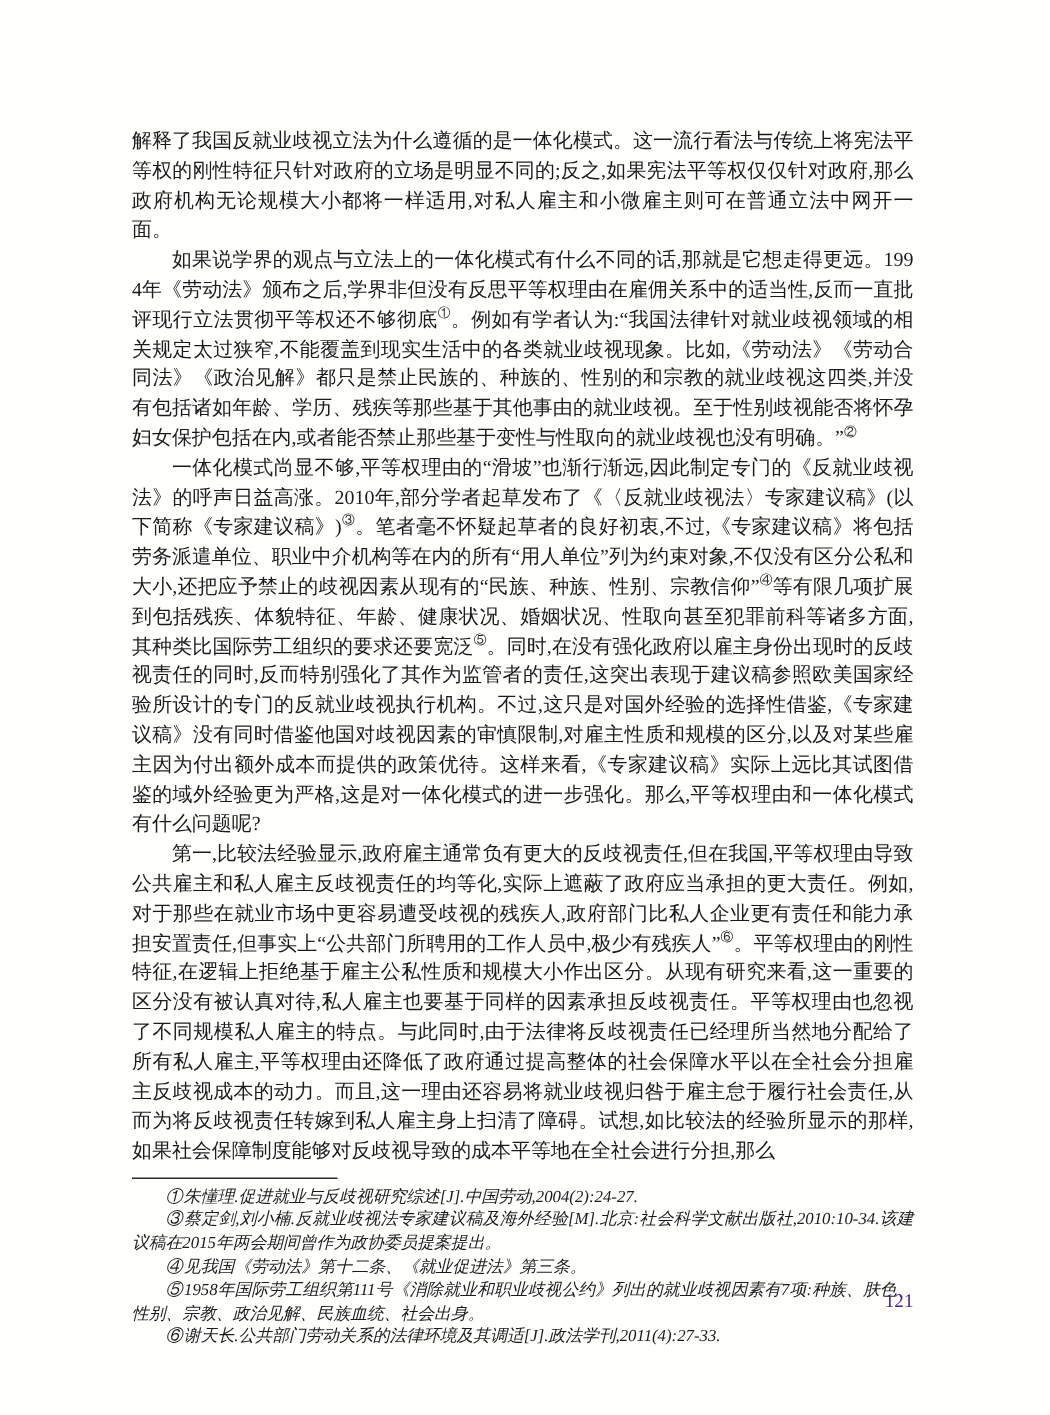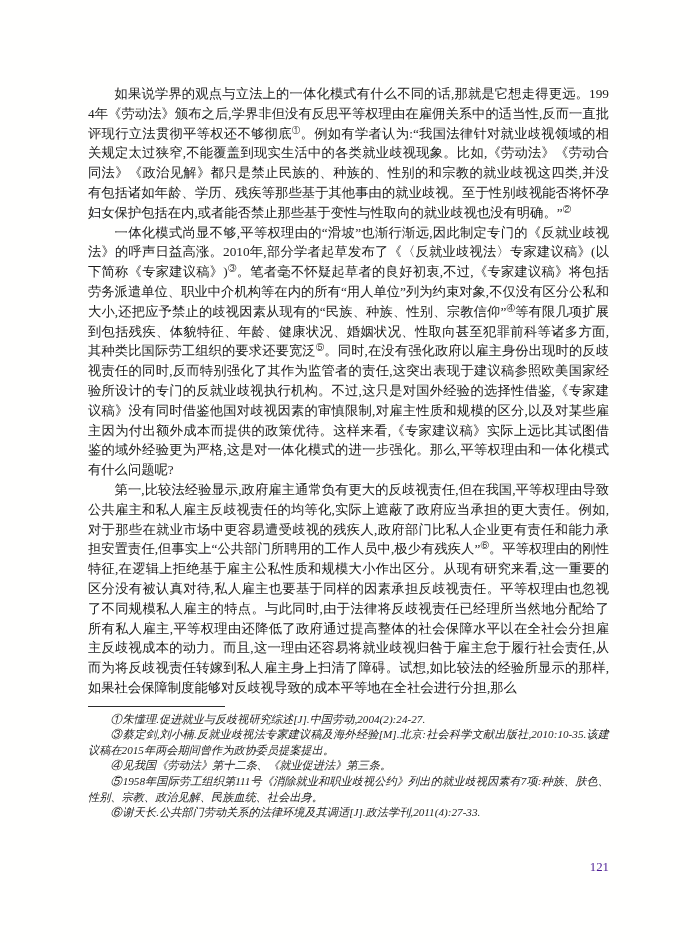--- a/index.html
+++ b/index.html
@@ -70,32 +70,33 @@
     font-size: 12.8px;
     color: #4c1d95;
   }
 </style>
 </head>
 <body>
 
 <div class="page">
   <div class="content">
 
+    <p class="para continuation"><span>解释了我国反就业歧视立法为什么遵循的是一体化模式。这一流行看法与传统上将宪法平等权的刚性特征只针对政府的立场是明显不同的;反之,如果宪法平等权仅仅针对政府,那么政府机构无论规模大小都将一样适用,对私人雇主和小微雇主则可在普通立法中网开一面。</span></p>
 
     <p class="para"><span>如果说学界的观点与立法上的一体化模式有什么不同的话,那就是它想走得更远。1994年《劳动法》颁布之后,学界非但没有反思平等权理由在雇佣关系中的适当性,反而一直批评现行立法贯彻平等权还不够彻底</span><sup class="fn-ref">①</sup><span>。例如有学者认为:“我国法律针对就业歧视领域的相关规定太过狭窄,不能覆盖到现实生活中的各类就业歧视现象。比如,《劳动法》《劳动合同法》《政治见解》都只是禁止民族的、种族的、性别的和宗教的就业歧视这四类,并没有包括诸如年龄、学历、残疾等那些基于其他事由的就业歧视。至于性别歧视能否将怀孕妇女保护包括在内,或者能否禁止那些基于变性与性取向的就业歧视也没有明确。”</span><sup class="fn-ref">②</sup></p>
 
     <p class="para"><span>一体化模式尚显不够,平等权理由的“滑坡”也渐行渐远,因此制定专门的《反就业歧视法》的呼声日益高涨。2010年,部分学者起草发布了《〈反就业歧视法〉专家建议稿》(以下简称《专家建议稿》)</span><sup class="fn-ref">③</sup><span>。笔者毫不怀疑起草者的良好初衷,不过,《专家建议稿》将包括劳务派遣单位、职业中介机构等在内的所有“用人单位”列为约束对象,不仅没有区分公私和大小,还把应予禁止的歧视因素从现有的“民族、种族、性别、宗教信仰”</span><sup class="fn-ref">④</sup><span>等有限几项扩展到包括残疾、体貌特征、年龄、健康状况、婚姻状况、性取向甚至犯罪前科等诸多方面,其种类比国际劳工组织的要求还要宽泛</span><sup class="fn-ref">⑤</sup><span>。同时,在没有强化政府以雇主身份出现时的反歧视责任的同时,反而特别强化了其作为监管者的责任,这突出表现于建议稿参照欧美国家经验所设计的专门的反就业歧视执行机构。不过,这只是对国外经验的选择性借鉴,《专家建议稿》没有同时借鉴他国对歧视因素的审慎限制,对雇主性质和规模的区分,以及对某些雇主因为付出额外成本而提供的政策优待。这样来看,《专家建议稿》实际上远比其试图借鉴的域外经验更为严格,这是对一体化模式的进一步强化。那么,平等权理由和一体化模式有什么问题呢?</span></p>
 
     <p class="para"><span>第一,比较法经验显示,政府雇主通常负有更大的反歧视责任,但在我国,平等权理由导致公共雇主和私人雇主反歧视责任的均等化,实际上遮蔽了政府应当承担的更大责任。例如,对于那些在就业市场中更容易遭受歧视的残疾人,政府部门比私人企业更有责任和能力承担安置责任,但事实上“公共部门所聘用的工作人员中,极少有残疾人”</span><sup class="fn-ref">⑥</sup><span>。平等权理由的刚性特征,在逻辑上拒绝基于雇主公私性质和规模大小作出区分。从现有研究来看,这一重要的区分没有被认真对待,私人雇主也要基于同样的因素承担反歧视责任。平等权理由也忽视了不同规模私人雇主的特点。与此同时,由于法律将反歧视责任已经理所当然地分配给了所有私人雇主,平等权理由还降低了政府通过提高整体的社会保障水平以在全社会分担雇主反歧视成本的动力。而且,这一理由还容易将就业歧视归咎于雇主怠于履行社会责任,从而为将反歧视责任转嫁到私人雇主身上扫清了障碍。试想,如比较法的经验所显示的那样,如果社会保障制度能够对反歧视导致的成本平等地在全社会进行分担,那么</span></p>
 
     <div class="fn-sep"></div>
 
     <div class="footnotes">
       <p class="fn"><span class="fn-marker">①</span><span>朱懂理.促进就业与反歧视研究综述[J].中国劳动,2004(2):24-27.</span></p>
-      <p class="fn"><span class="fn-marker">③</span><span>蔡定剑,刘小楠.反就业歧视法专家建议稿及海外经验[M].北京:社会科学文献出版社,2010:10-35.该建议稿在2015年两会期间曾作为政协委员提案提出。</span></p>
+      <p class="fn"><span class="fn-marker">③</span><span>蔡定剑,刘小楠.反就业歧视法专家建议稿及海外经验[M].北京:社会科学文献出版社,2010:10-34.该建议稿在2015年两会期间曾作为政协委员提案提出。</span></p>
       <p class="fn"><span class="fn-marker">④</span><span>见我国《劳动法》第十二条、《就业促进法》第三条。</span></p>
       <p class="fn"><span class="fn-marker">⑤</span><span>1958年国际劳工组织第111号《消除就业和职业歧视公约》列出的就业歧视因素有7项:种族、肤色、性别、宗教、政治见解、民族血统、社会出身。</span></p>
       <p class="fn"><span class="fn-marker">⑥</span><span>谢天长.公共部门劳动关系的法律环境及其调适[J].政法学刊,2011(4):27-33.</span></p>
     </div>
   </div>
 
   <div class="page-number">121</div>
 </div>
 
 </body></html>

